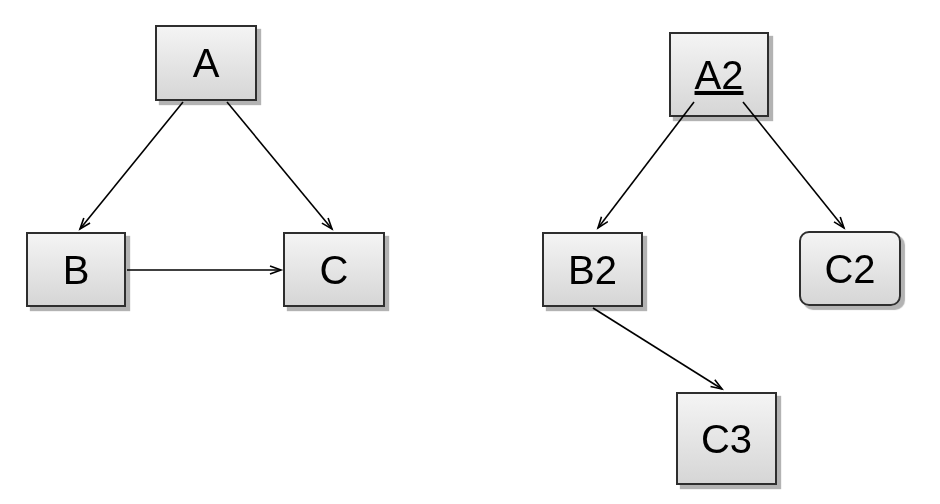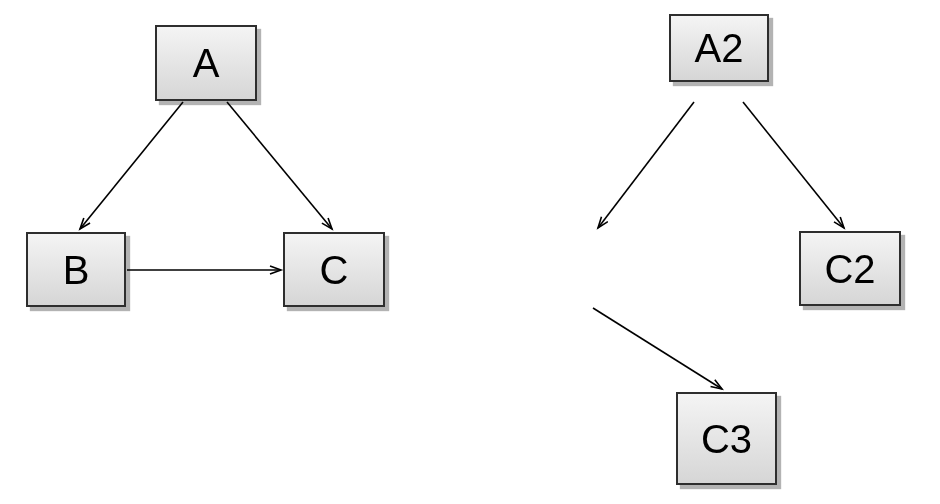--- a/index.html
+++ b/index.html
@@ -69,22 +69,25 @@
     </svg>
 <div class="node" style="left: 155px; top: 25px; width: 102px; height: 76px;">
       <span class="node-label">A</span>
     </div>
     <div class="node" style="left: 26px; top: 232px; width: 100px; height: 75px;">
       <span class="node-label">B</span>
     </div>
     <div class="node" style="left: 283px; top: 232px; width: 102px; height: 75px;">
       <span class="node-label">C</span>
     </div>
-    <div class="node" style="left: 669px; top: 14px; width: 100px; height: 68px;">
+    <div class="node" style="left: 669px; top: 32px; width: 100px; height: 85px; text-decoration: underline;">
       <span class="node-label">A2</span>
     </div>
-    <div class="node" style="left: 799px; top: 231px; width: 102px; height: 75px;">
+    <div class="node" style="left: 542px; top: 232px; width: 101px; height: 75px;">
+      <span class="node-label">B2</span>
+    </div>
+    <div class="node" style="left: 799px; top: 231px; width: 102px; height: 75px; border-radius: 10px;">
       <span class="node-label">C2</span>
     </div>
     <div class="node" style="left: 676px; top: 392px; width: 101px; height: 93px;">
       <span class="node-label">C3</span>
     </div>
   </div>
 
 </body></html>

